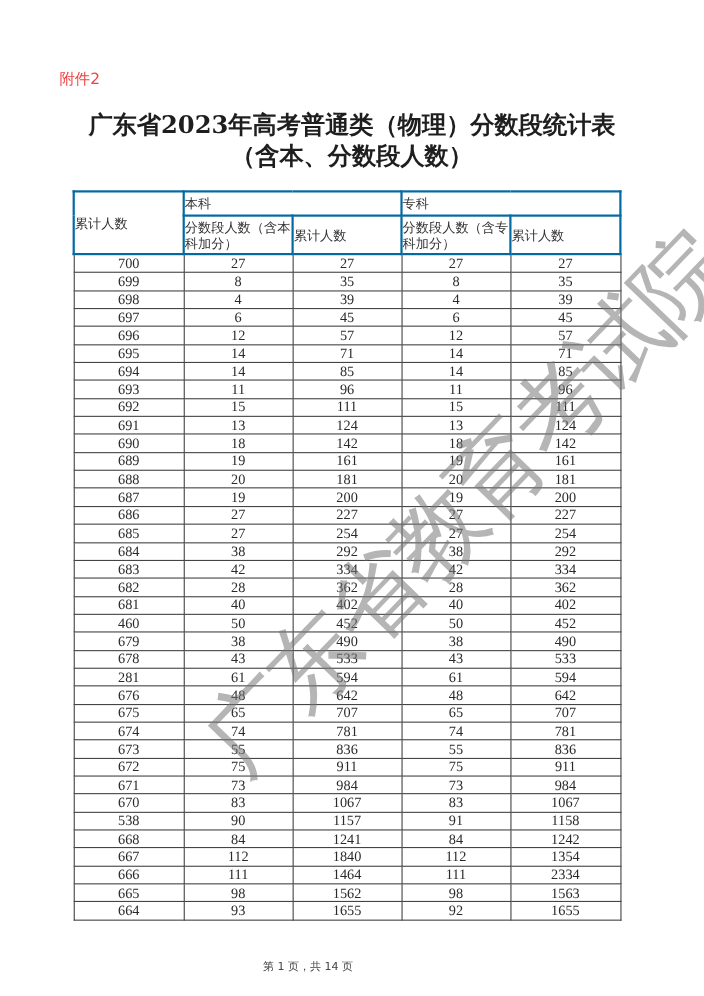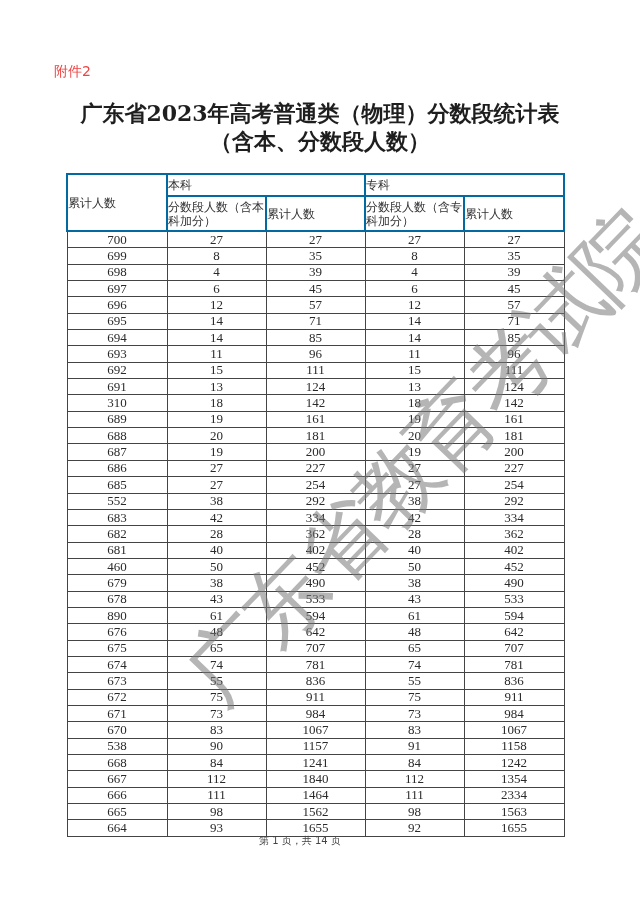--- a/index.html
+++ b/index.html
@@ -34,22 +34,22 @@
       line-height: 14px;
     }
     table.scores tr.h1 th { height: 20px; }
     table.scores tr.h2 th { height: 33px; margin-top: 10px; }
     table.scores td {
       border: 1px solid #444; height: 15.35px; padding: 0; text-align: center;
       font-size: 13px; line-height: 14px; color: #2a2a2a;
       font-family: "Liberation Serif", "DejaVu Serif", serif;
     }
     .footer {
-      position: absolute; left: 0; width: 560px; top: 834px; text-align: center;
-      font-size: 10px; color: #444; font-family: "DejaVu Sans", "Liberation Sans", sans-serif; padding-left: 20px;
+      position: absolute; left: 0; width: 560px; top: 872px; text-align: center;
+      font-size: 10px; color: #444; font-family: "DejaVu Sans", "Liberation Sans", sans-serif;
     }
     .watermark {
       position: absolute; left: 30px; top: 440px; width: 720px; height: 90px;
       transform-origin: 0 0; transform: rotate(-46deg) translate(-60px, 250px);
       font-family: "DejaVu Serif", "Liberation Serif", serif;
       font-size: 84px; line-height: 90px; letter-spacing: -4px;
       color: rgba(120,120,120,0.55); white-space: nowrap; pointer-events: none;
       font-weight: 300;
     }
   </style>
@@ -146,21 +146,21 @@
         <td>111</td>
       </tr>
       <tr>
         <td>691</td>
         <td>13</td>
         <td>124</td>
         <td>13</td>
         <td>124</td>
       </tr>
       <tr>
-        <td>310</td>
+        <td>690</td>
         <td>18</td>
         <td>142</td>
         <td>18</td>
         <td>142</td>
       </tr>
       <tr>
         <td>689</td>
         <td>19</td>
         <td>161</td>
         <td>19</td>
@@ -188,21 +188,21 @@
         <td>227</td>
       </tr>
       <tr>
         <td>685</td>
         <td>27</td>
         <td>254</td>
         <td>27</td>
         <td>254</td>
       </tr>
       <tr>
-        <td>552</td>
+        <td>684</td>
         <td>38</td>
         <td>292</td>
         <td>38</td>
         <td>292</td>
       </tr>
       <tr>
         <td>683</td>
         <td>42</td>
         <td>334</td>
         <td>42</td>
@@ -237,21 +237,21 @@
         <td>490</td>
       </tr>
       <tr>
         <td>678</td>
         <td>43</td>
         <td>533</td>
         <td>43</td>
         <td>533</td>
       </tr>
       <tr>
-        <td>890</td>
+        <td>281</td>
         <td>61</td>
         <td>594</td>
         <td>61</td>
         <td>594</td>
       </tr>
       <tr>
         <td>676</td>
         <td>48</td>
         <td>642</td>
         <td>48</td>

